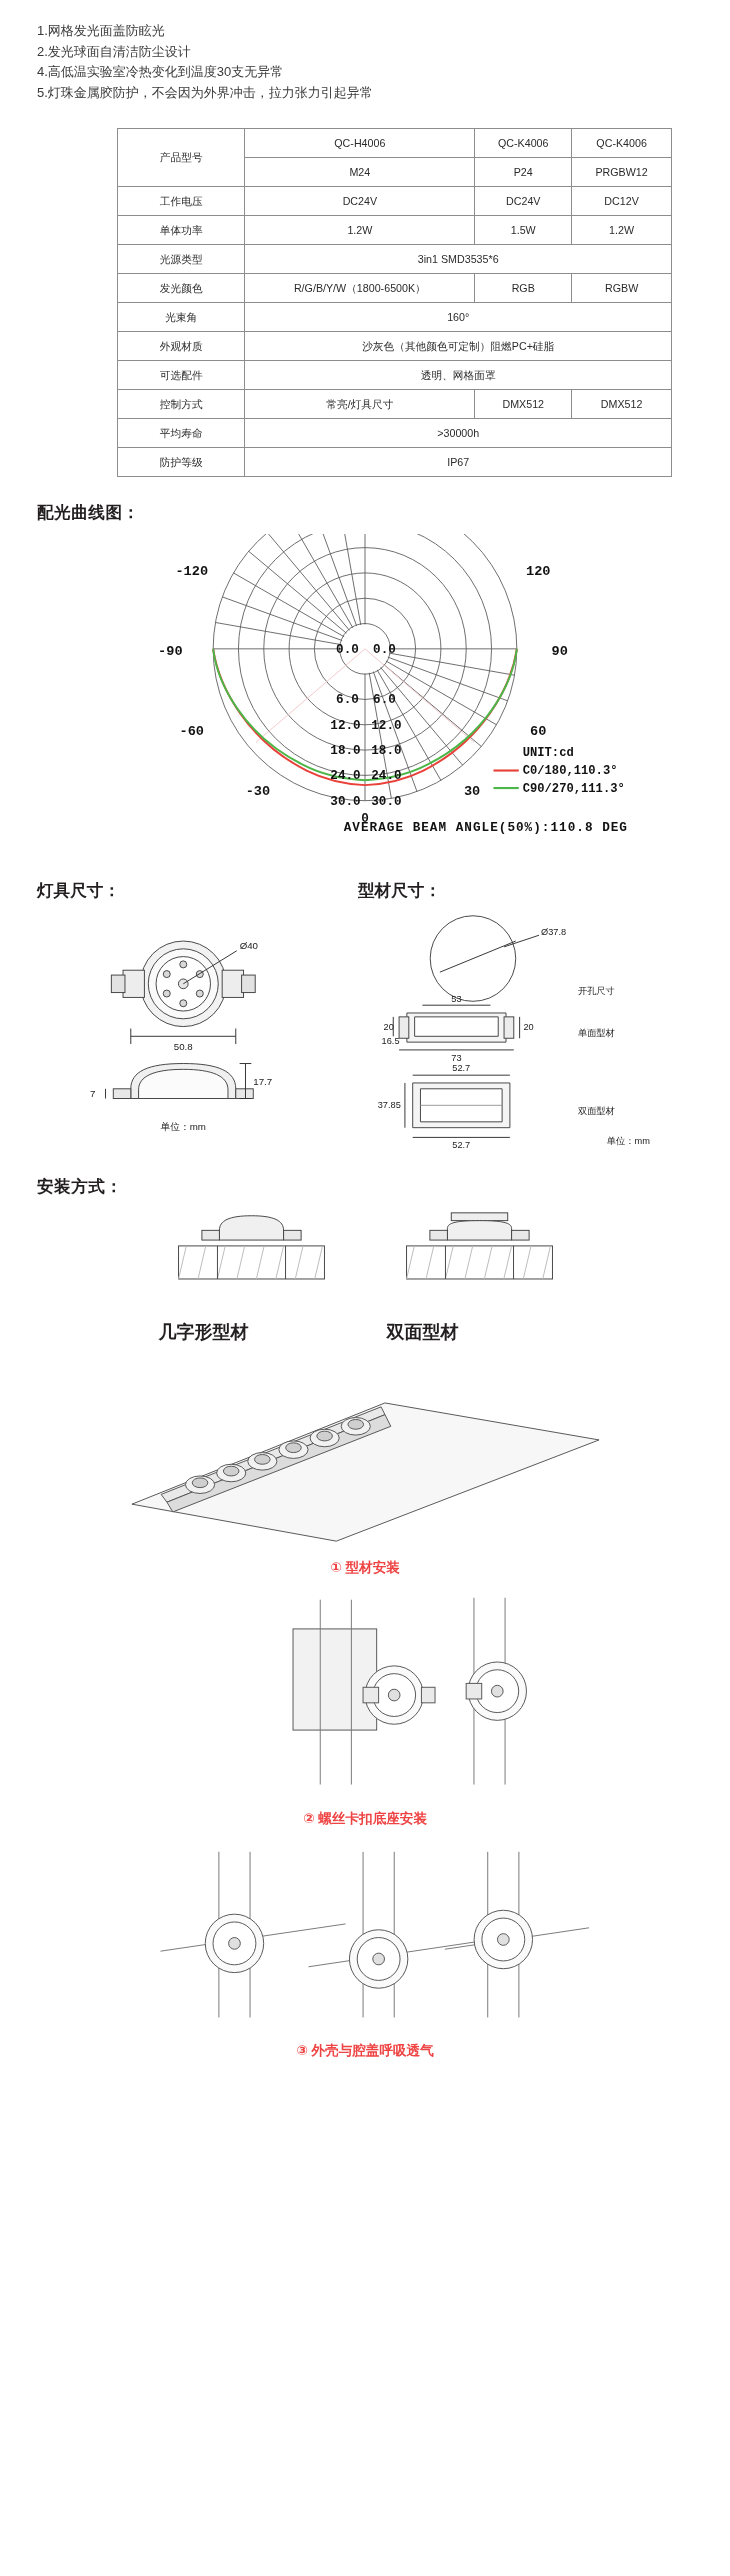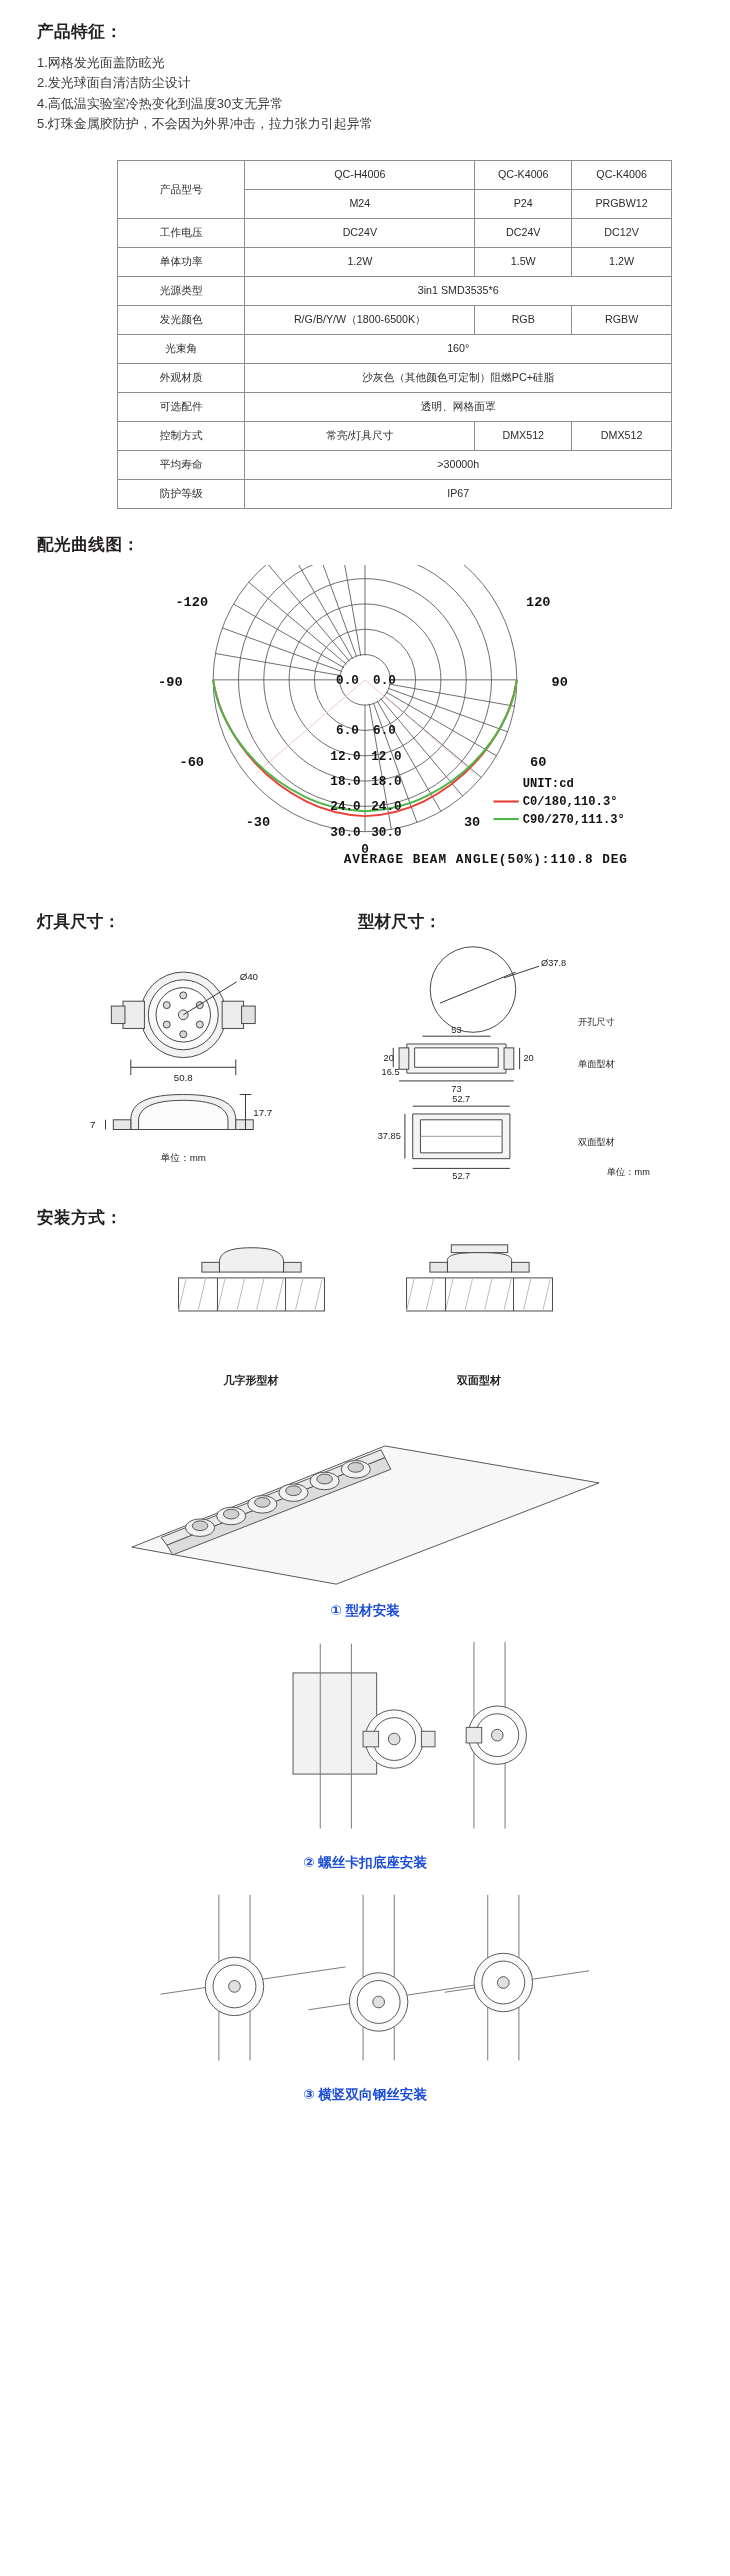--- a/index.html
+++ b/index.html
@@ -72,43 +72,41 @@
   
   .two-col { display:flex; padding:0 29px 0 37px; }
   .col-l { width:321px; }
   .col-r { width:341px; }
   .draw-title { font-size:16.6px; font-weight:bold; margin:0 0 5.8px 0; }
   .draw svg { display:block; }
 
   
   .install-row { display:flex; justify-content:center; gap:43px; margin-top:5.8px; }
   .install-cap {
-    text-align:center;
-    font-size:11px;
+    font-size:18px;
     font-weight:bold;
-    margin-top:23px;
+    margin-top:2px;
     color:#231f20;
   }
   .big-cap {
     text-align:center;
     font-size:13.6px;
     font-weight:bold;
     margin:5.8px 0 0 0;
-    color:#1d4ed8;
+    color:#ef4444;
   }
   .figure { margin-top:13.6px; }
   .center { display:flex; justify-content:center; }
 </style>
 </head>
 <body>
 
 <div class="page">
 
   <div class="block" style="margin-top:21.4px;">
-    <div class="sec-title">产品特征：</div>
     <div class="features">
       <ul>
         <li>1.网格发光面盖防眩光</li>
         <li>2.发光球面自清洁防尘设计</li>
         <li>4.高低温实验室冷热变化到温度30支无异常</li>
         <li>5.灯珠金属胶防护，不会因为外界冲击，拉力张力引起异常</li>
       </ul>
     </div>
   </div>
 
@@ -503,17 +501,17 @@
 
           <line x1="396" y1="10" x2="396" y2="180" stroke="#777"></line>
           <line x1="428" y1="10" x2="428" y2="180" stroke="#777"></line>
           <line x1="352" y1="110" x2="500" y2="88" stroke="#777"></line>
           <circle cx="412" cy="100" r="30" fill="#fafafa"></circle>
           <circle cx="412" cy="100" r="22" fill="#ffffff"></circle>
           <circle cx="412" cy="100" r="6" fill="#e0e0e0"></circle>
         </g>
       </svg>
     </div>
-    <div class="big-cap">③ 横竖双向钢丝安装</div>
+    <div class="big-cap">③ 外壳与腔盖呼吸透气</div>
   </div>
 
 </div>
 
 
 </body></html>

